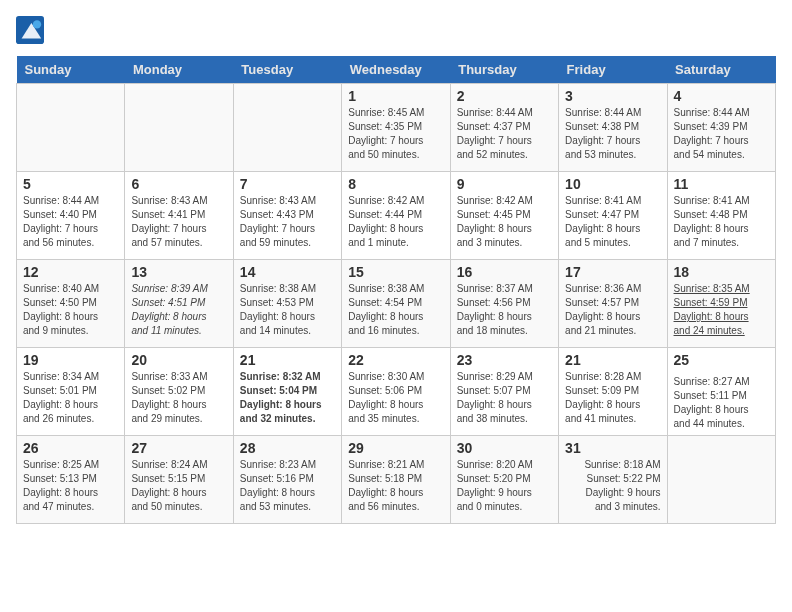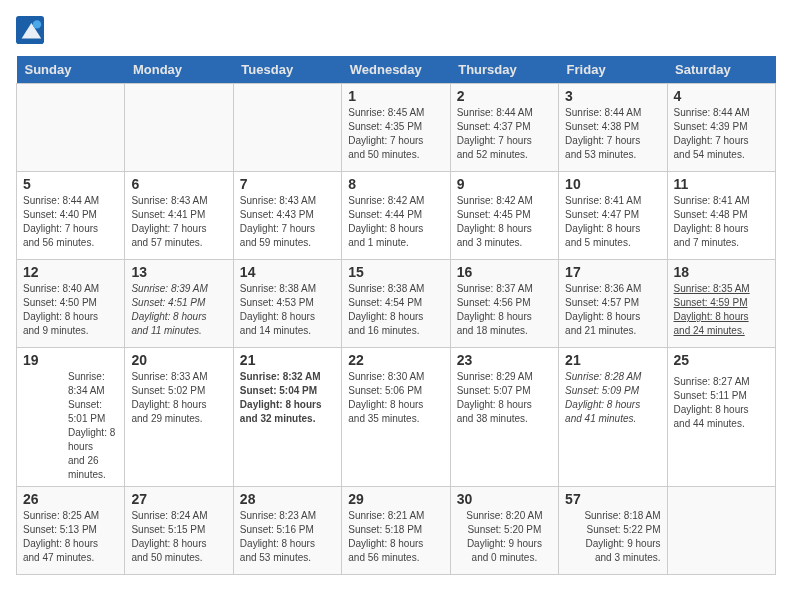--- a/index.html
+++ b/index.html
@@ -251,21 +251,21 @@
           <span class="day-num">18</span>
           <div class="day-info" style="white-space: pre-line; text-decoration: underline;">Sunrise: 8:35 AM
 Sunset: 4:59 PM
 Daylight: 8 hours
 and 24 minutes.</div>
         </td>
       </tr>
       <tr>
         <td>
           <span class="day-num">19</span>
-          <div class="day-info" style="white-space: pre-line; margin-left: 45px;">Sunrise: 8:34 AM
+          <div class="day-info" style="white-space: pre-line;">Sunrise: 8:34 AM
 Sunset: 5:01 PM
 Daylight: 8 hours
 and 26 minutes.</div>
         </td>
         <td>
           <span class="day-num">20</span>
           <div class="day-info" style="white-space: pre-line;">Sunrise: 8:33 AM
 Sunset: 5:02 PM
 Daylight: 8 hours
 and 29 minutes.</div>
@@ -286,21 +286,21 @@
         </td>
         <td>
           <span class="day-num">23</span>
           <div class="day-info" style="white-space: pre-line;">Sunrise: 8:29 AM
 Sunset: 5:07 PM
 Daylight: 8 hours
 and 38 minutes.</div>
         </td>
         <td>
           <span class="day-num">21</span>
-          <div class="day-info" style="white-space: pre-line; font-style: italic;">Sunrise: 8:28 AM
+          <div class="day-info" style="white-space: pre-line;">Sunrise: 8:28 AM
 Sunset: 5:09 PM
 Daylight: 8 hours
 and 41 minutes.</div>
         </td>
         <td>
           <span class="day-num">25</span>
           <div class="day-info" style="white-space: pre-line; margin-top: 7px;">Sunrise: 8:27 AM
 Sunset: 5:11 PM
 Daylight: 8 hours
 and 44 minutes.</div>
@@ -330,27 +330,27 @@
         </td>
         <td>
           <span class="day-num">29</span>
           <div class="day-info" style="white-space: pre-line;">Sunrise: 8:21 AM
 Sunset: 5:18 PM
 Daylight: 8 hours
 and 56 minutes.</div>
         </td>
         <td>
           <span class="day-num">30</span>
-          <div class="day-info" style="white-space: pre-line; text-align: center;">Sunrise: 8:20 AM
+          <div class="day-info" style="white-space: pre-line;">Sunrise: 8:20 AM
 Sunset: 5:20 PM
 Daylight: 9 hours
 and 0 minutes.</div>
         </td>
         <td>
-          <span class="day-num">57</span>
+          <span class="day-num">31</span>
           <div class="day-info" style="white-space: pre-line; text-align: right;">Sunrise: 8:18 AM
 Sunset: 5:22 PM
 Daylight: 9 hours
 and 3 minutes.</div>
         </td>
         <td></td>
       </tr>
     </tbody>
 </table>
 

